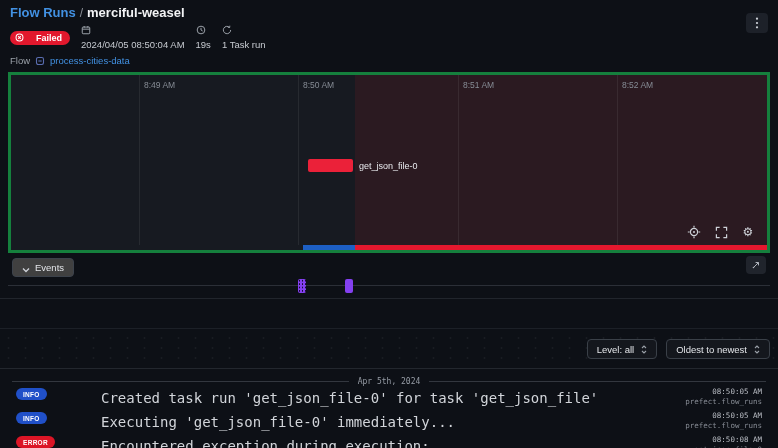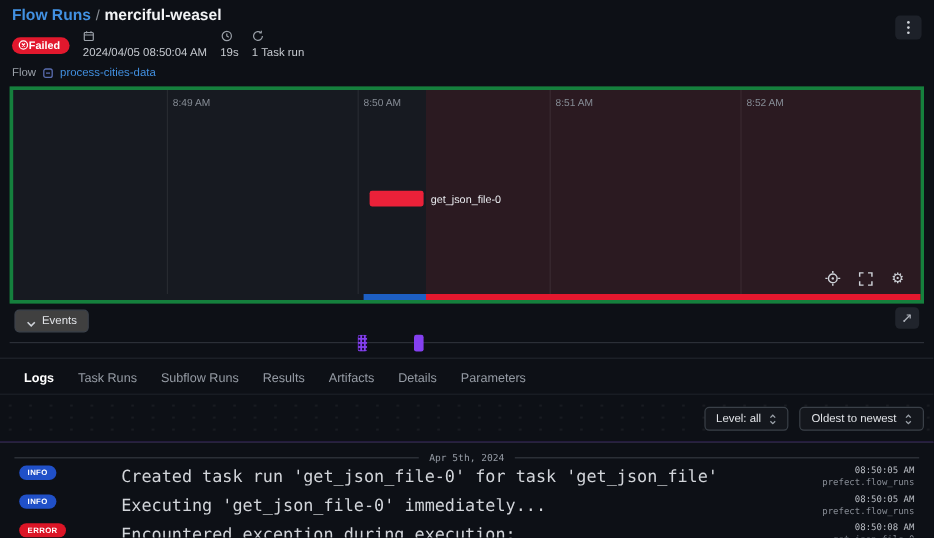--- a/index.html
+++ b/index.html
@@ -7,21 +7,21 @@
   body { font-family:"Liberation Sans", sans-serif; color:#e3e5e9; }
   .app { position:relative; width:778px; height:328px; }
 
   
   .header { position:absolute; top:0; left:0; right:0; height:46px; padding:5px 10px 0; }
   .breadcrumb { font-size:13px; font-weight:bold; }
   .crumb-link { color:#4291e2; cursor:pointer; }
   .crumb-sep { color:#8b9097; font-weight:normal; padding:0 4px; font-size:12px; }
   .run-name { color:#f2f3f5; }
   .meta-row { display:flex; align-items:center; gap:11px; margin-top:5px; font-size:9.5px; color:#c6cad0; }
-  .badge-failed { background:#e2182d; color:#fff; font-weight:bold; font-size:9px; padding:2px 8px 2px 5px; border-radius:999px; display:inline-flex; gap:0; align-items:center; }
+  .badge-failed { background:#e2182d; color:#fff; font-weight:bold; font-size:9px; padding:2px 8px 2px 5px; border-radius:999px; display:inline-flex; gap:12px; align-items:center; }
   .meta-item { display:inline-flex; align-items:flex-start; gap:4px;flex-direction:column; }
   .meta-item svg { stroke:#9aa0a8; }
   .flow-row { margin-top:5px; font-size:9.5px; color:#9aa0a8; display:flex; gap:5px; align-items:center; }
   .flow-link { color:#4291e2; cursor:pointer; }
   .kebab-btn { position:absolute; top:13px; right:10px; width:22px; height:20px; background:#1d2129; border-radius:4px; display:flex; align-items:center; justify-content:center; cursor:pointer; }
 
   
   .banner { position:absolute; top:46px; left:8px; right:8px; height:21px; background:#1b1f27; border-radius:4px; display:flex; align-items:center; gap:8px; padding:0 10px; font-size:9.5px; color:#d6d9de; }
   .dots-icon { width:11px; height:11px; flex:0 0 auto;
     background-image:radial-gradient(#7d838c 1px, transparent 1.3px);
@@ -186,29 +186,20 @@
         </svg>
     </span>
   </div>
   <div class="events-strip">
     <div class="strip-line"></div>
     <div class="event-marker cluster" style="left:290px"></div>
     <div class="event-marker" style="left:337px"></div>
   </div>
   <div class="section-divider"></div>
 
-  <div class="tabs">
-    <span class="tab active">Logs</span>
-    <span class="tab">Task Runs</span>
-    <span class="tab">Subflow Runs</span>
-    <span class="tab">Results</span>
-    <span class="tab">Artifacts</span>
-    <span class="tab">Details</span>
-    <span class="tab">Parameters</span>
-  </div>
   <div class="tabs-divider"></div>
   <div class="flair"></div>
 
   <div class="filter-row">
     <span class="select-btn">
       <span>Level: all</span>
       <svg width="6" height="9" viewBox="0 0 6 9" fill="none" stroke-width="1.1">
           <path d="M1 3 L3 1 L5 3"></path>
           <path d="M1 6 L3 8 L5 6"></path>
         </svg>

